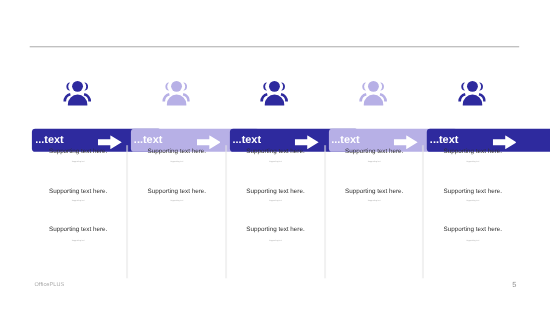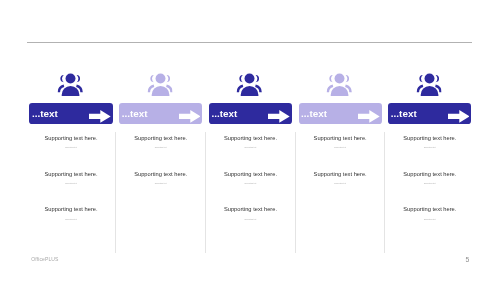--- a/index.html
+++ b/index.html
@@ -1,21 +1,21 @@
 <!DOCTYPE html>
 <html><head>
 <meta charset="utf-8">
 <style>
   html,body{margin:0;padding:0;}
   body{width:500px;height:281px;background:#ffffff;font-family:"Liberation Sans",sans-serif;overflow:hidden;-webkit-font-smoothing:antialiased;}
   .slide{position:relative;width:500px;height:281px;background:#fff;}
   .rule{position:absolute;left:27.1px;top:42px;width:445.3px;height:1px;background:#b2b2b2;}
   .col{position:absolute;top:0;width:83.3px;opacity:0.999;}
   .icon{position:absolute;left:50%;transform:translateX(calc(-50% - 0.8px));top:71.5px;}
-  .banner{position:absolute;left:0;top:103px;width:83.3px;height:21.1px;border-radius:3.1px;}
+  .banner{position:absolute;left:0;top:117px;width:83.3px;height:21.1px;border-radius:3.1px;padding-left:34px;}
   .banner .label{position:absolute;left:2.6px;top:5.4px;font-size:9.9px;font-weight:bold;color:#fff;white-space:nowrap;line-height:11px;letter-spacing:0.02px;will-change:opacity;}
   .banner .arrow{position:absolute;left:59.5px;top:5.9px;}
   .items{position:absolute;left:-2.5px;top:135.7px;width:88.3px;}
   .item{text-align:center;}
   .item .t{font-size:5.72px;color:#313131;line-height:5.8px;opacity:0.999;}
   .item .s{font-size:1.75px;color:#a9a9a9;line-height:3px;margin-top:4.5px;opacity:0.999;}
   .divider{position:absolute;top:132px;width:1px;height:120.5px;background:#e6e6e6;}
   .footer-left{position:absolute;left:31.3px;top:255.6px;font-size:5.0px;color:#a8a8a8;letter-spacing:0.12px;will-change:opacity;}
   .footer-right{position:absolute;left:465.6px;top:256.2px;font-size:6.8px;color:#8f8f8f;will-change:opacity;line-height:7px;}
 </style>

